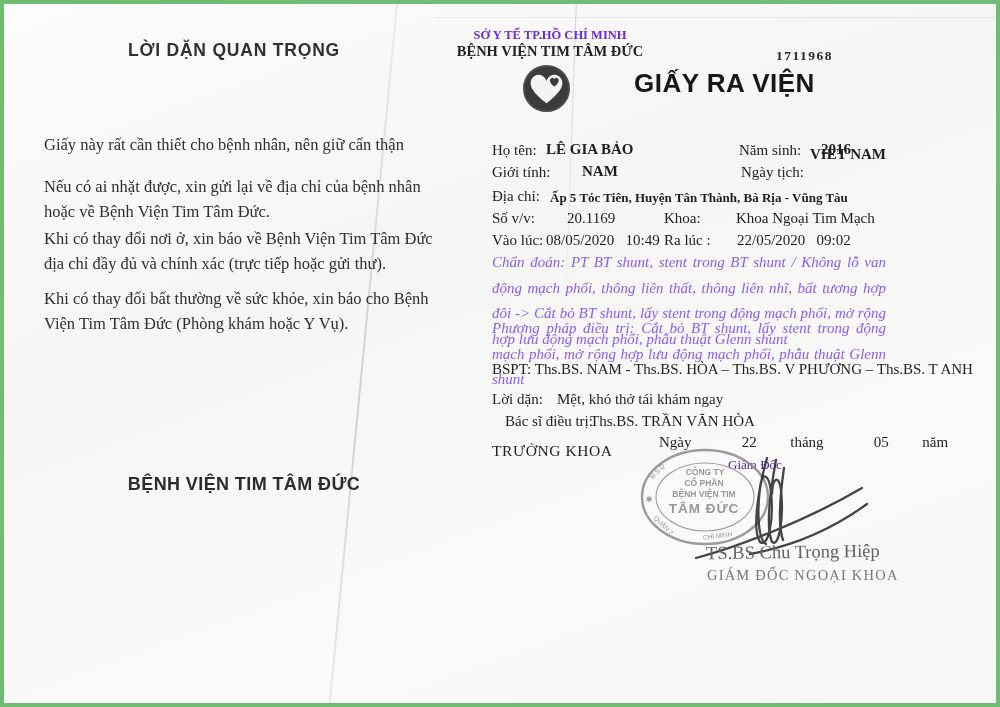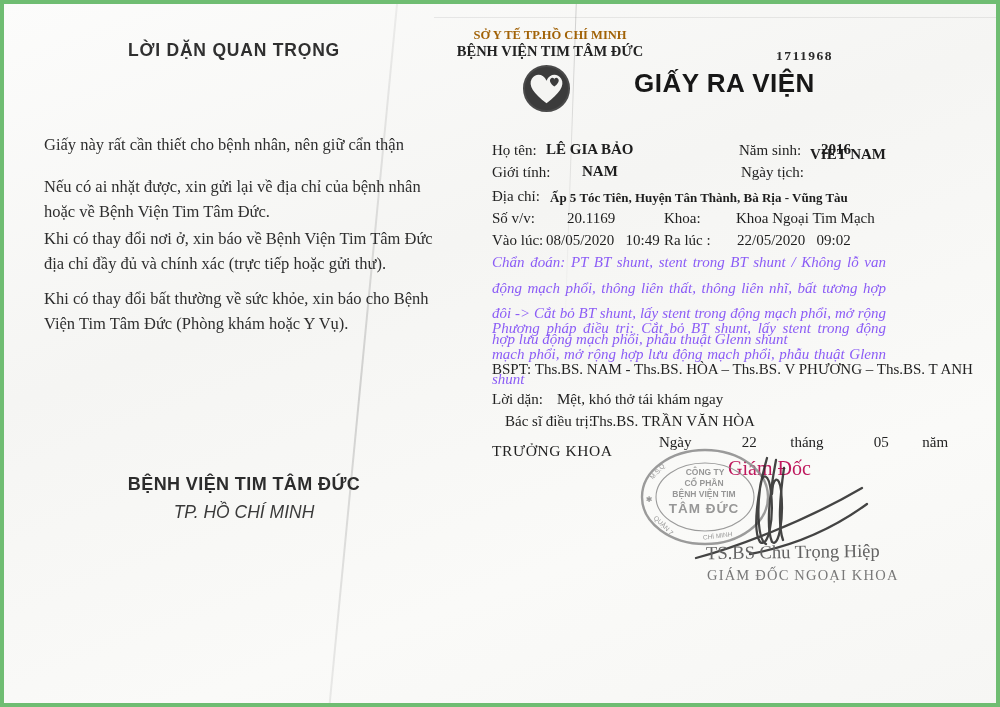--- a/index.html
+++ b/index.html
@@ -29,40 +29,40 @@
   .advice-p{ left:40px; width:402px; font-size:16.5px; line-height:25px; color:#2e2e2e; }
   .p1{ top:128px; } .p2{ top:170px; } .p3{ top:222px; } .p4{ top:282px; }
 
   .footer-block{ left:20px; top:466px; width:440px; text-align:center; line-height:28px; }
   .footer-hospital{ font-family:"Liberation Sans", sans-serif; font-weight:bold; font-size:18px; letter-spacing:.4px; color:#2c2c2c; }
   .footer-addr{ font-family:"Liberation Sans", sans-serif; font-style:italic; font-size:17.5px; color:#3a3a3a; }
   .footer-phone{ font-family:"Liberation Sans", sans-serif; font-style:italic; font-size:16.5px; color:#333; }
   .footer-phone b{ font-weight:bold; }
 
   
-  .hdr-dept{ left:446px; top:24px; width:200px; text-align:center; font-weight:bold; font-size:12.5px; color:#a16207; }
+  .hdr-dept{ left:446px; top:24px; width:200px; text-align:center; font-weight:bold; font-size:12.5px; color:#6d28d9; }
   .hdr-hosp{ left:436px; top:39px; width:220px; text-align:center; font-weight:bold; font-size:14.5px; color:#222; }
   .logo{ left:518px; top:60px; width:49px; height:49px; filter:blur(.4px); }
   .doc-number{ left:772px; top:44px; font-weight:bold; font-size:13.5px; letter-spacing:1.5px; color:#2a2a2a; }
   .doc-title{ left:630px; top:64px; font-family:"Liberation Sans", sans-serif; font-weight:bold; font-size:26px; letter-spacing:.5px; color:#171717; }
 
   
   .lab{ position:absolute; font-size:15px; color:#222; }
   .val{ position:absolute; font-size:15px; color:#1d1d1d; }
   .bold{ font-weight:bold; }
   .small{ font-size:13px; }
 
   
   .med-block{ left:488px; width:394px; text-align:justify; font-size:15px; line-height:25.5px; color:#8b5cf6;font-style:italic; }
   .diag{ top:246px; } .treat{ top:312px; }
   .bspt{ left:488px; top:357px; font-size:15px; color:#232323; }
 
   .truong-khoa{ left:488px; top:438px; font-size:15.5px; letter-spacing:.6px; color:#232323; }
   .date-line{ left:655px; top:430px; font-size:15px; color:#232323; word-spacing:13px; white-space:pre; }
-  .giam-doc{ left:724px; top:453px; font-size:20px; color:#be185d;text-align:right; }
+  .giam-doc{ left:724px; top:453px; font-size:13px; color:#4c1d95;text-align:right; }
 
   .stamp{ left:634px; top:443px; width:134px; height:100px; opacity:.88; }
   .signature{ left:650px; top:426px; width:220px; height:140px; }
   .signer-name{ left:702px; top:538px; font-size:18.5px; color:#636363; transform:rotate(-.8deg); }
   .signer-title{ left:703px; top:563px; font-size:14.5px; letter-spacing:1.2px; color:#787878; }
 </style>
 </head>
 <body>
 
 <div class="abs crease-v1"></div>
@@ -70,21 +70,20 @@
 <div class="abs crease-h1"></div>
 
 <div class="abs advice-title">LỜI DẶN QUAN TRỌNG</div>
 <p class="abs advice-p p1">Giấy này rất cần thiết cho bệnh nhân, nên giữ cẩn thận</p>
 <p class="abs advice-p p2">Nếu có ai nhặt được, xin gửi lại về địa chỉ của bệnh nhân hoặc về Bệnh Viện Tim Tâm Đức.</p>
 <p class="abs advice-p p3">Khi có thay đổi nơi ở, xin báo về Bệnh Viện Tim Tâm Đức địa chỉ đầy đủ và chính xác (trực tiếp hoặc gửi thư).</p>
 <p class="abs advice-p p4">Khi có thay đổi bất thường về sức khỏe, xin báo cho Bệnh Viện Tim Tâm Đức (Phòng khám hoặc Y Vụ).</p>
 
 <div class="abs footer-block">
   <div class="footer-hospital">BỆNH VIỆN TIM TÂM ĐỨC</div>
-  <div class="footer-addr">TP. HỒ CHÍ MINH</div>
 </div>
 
 <div class="abs hdr-dept">SỞ Y TẾ TP.HỒ CHÍ MINH</div>
 <div class="abs hdr-hosp">BỆNH VIỆN TIM TÂM ĐỨC</div>
 <svg class="abs logo" viewBox="0 0 50 50">
   <circle cx="25" cy="25" r="23" fill="#3b3b3b"></circle>
   <circle cx="25" cy="25" r="23" fill="none" stroke="#4a4a4a" stroke-width="2"></circle>
   <path d="M25,40 C12,30 6,22 10,15 C14,9 22,10 25,17 C28,10 36,9 40,15 C44,22 38,30 25,40 Z" fill="#f4f4f2"></path>
   <path d="M33,23 C29,20 27.5,17 29.2,15 C30.6,13.4 33,14.2 33,16 C33,14.2 35.4,13.4 36.8,15 C38.5,17 37,20 33,23 Z" fill="#3b3b3b"></path>
 </svg>

